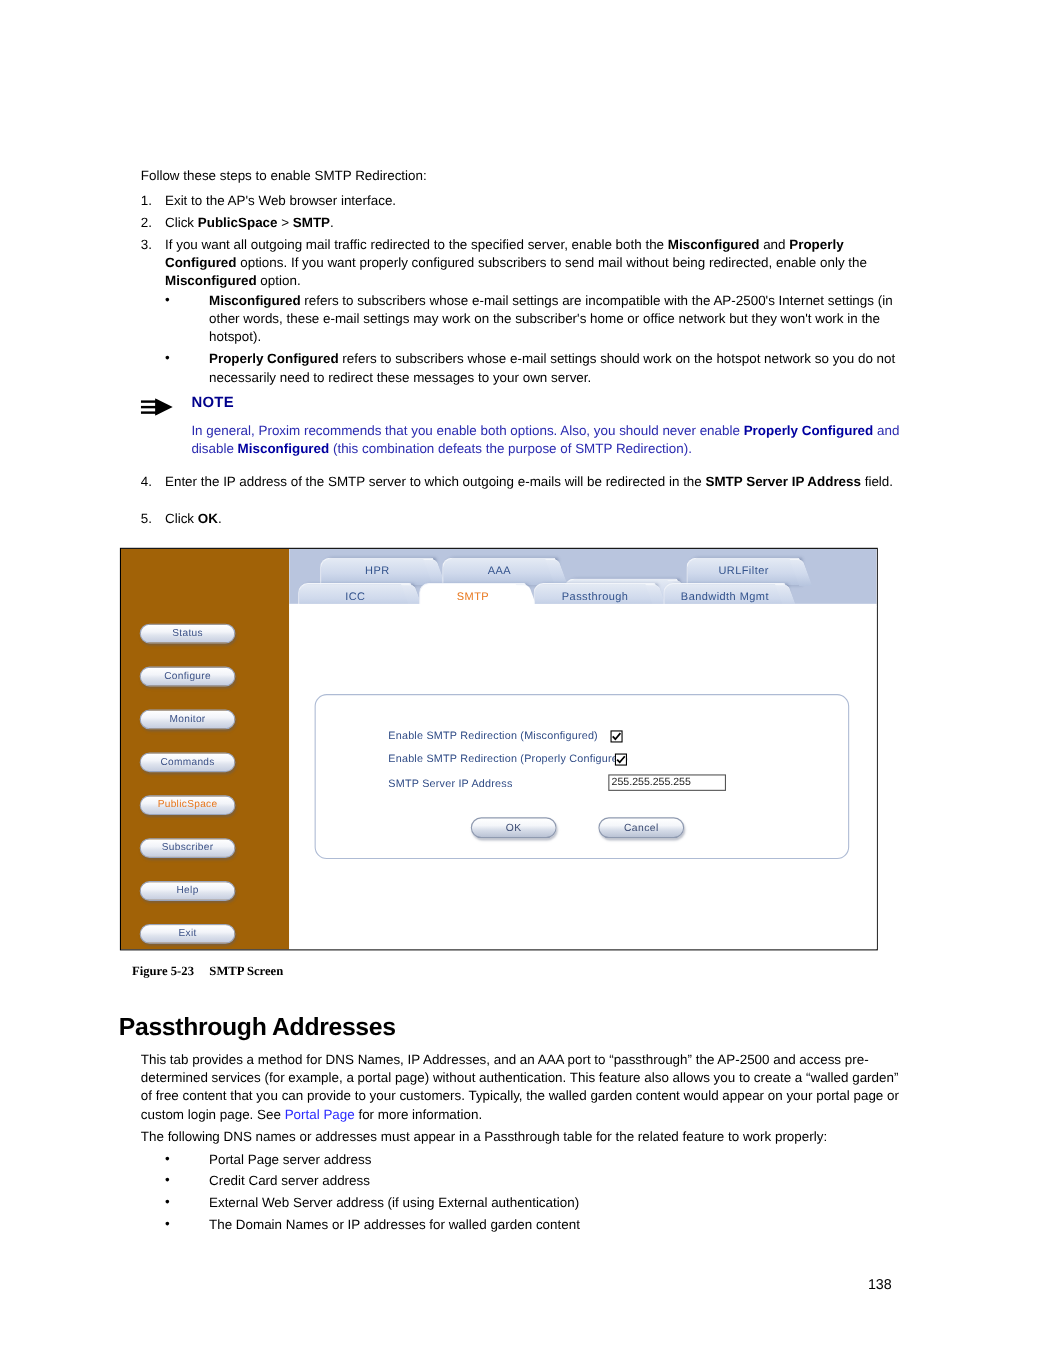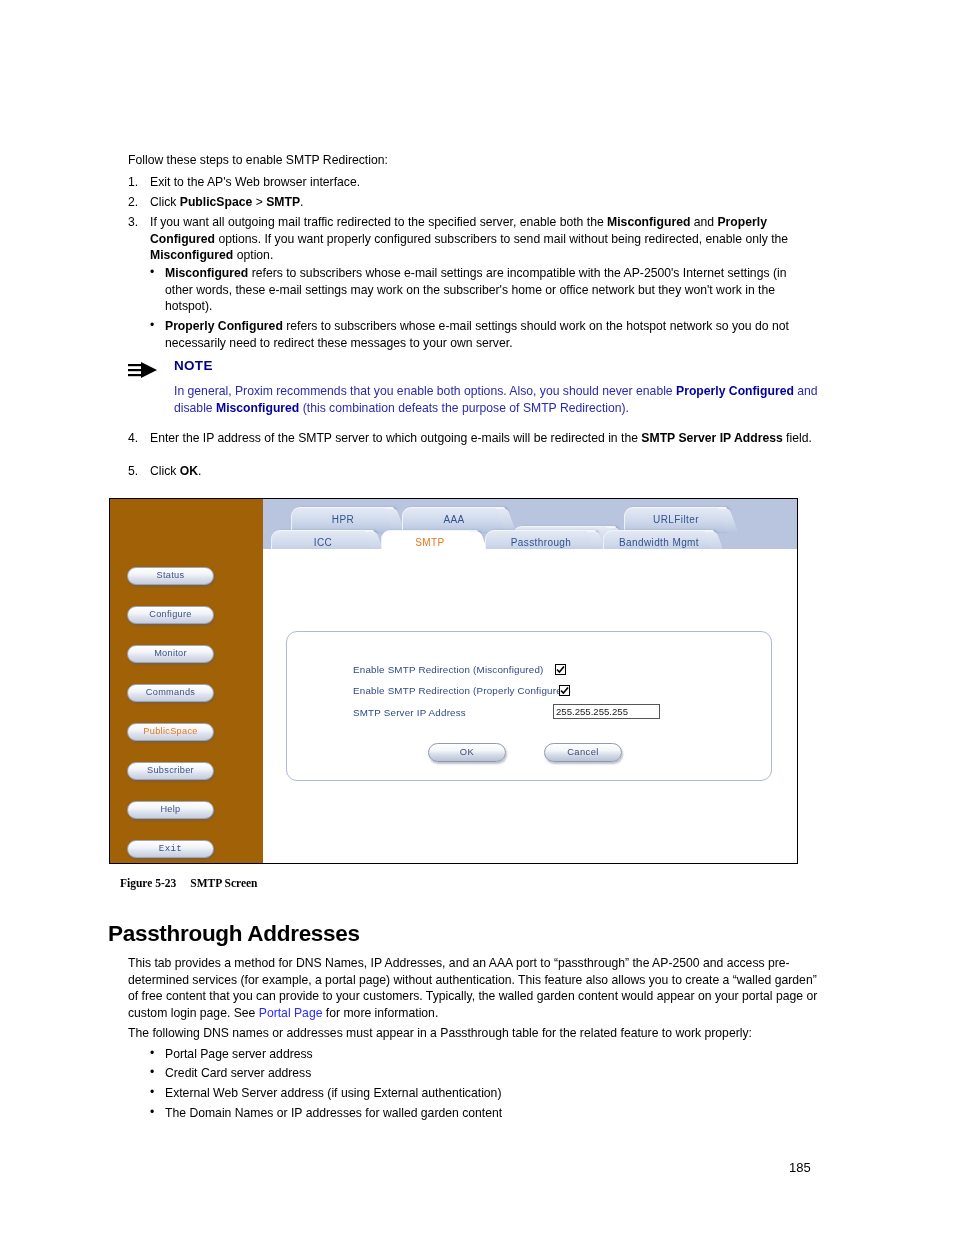--- a/index.html
+++ b/index.html
@@ -110,21 +110,21 @@
     line-height: 16.6px;
   }
   .bullet-dot {
     position: absolute;
     left: 0;
     top: -1px;
     width: 12px;
   }
   .bullet-text {
     display: block;
-    margin-left: 15px;
+    margin-left: 40px;
   }
   b { font-weight: bold; }
 
   
   #note-block {
     position: absolute;
     left: 128px;
     top: 358px;
     width: 700px;
   }
@@ -425,21 +425,21 @@
 <div id="figure">
 
   <div id="fig-sidebar">
     <div class="sidebtn" style="top:68px;"><span>Status</span></div>
     <div class="sidebtn" style="top:107px;"><span>Configure</span></div>
     <div class="sidebtn" style="top:146px;"><span>Monitor</span></div>
     <div class="sidebtn" style="top:185px;"><span>Commands</span></div>
     <div class="sidebtn active" style="top:224px;"><span>PublicSpace</span></div>
     <div class="sidebtn" style="top:263px;"><span>Subscriber</span></div>
     <div class="sidebtn" style="top:302px;"><span>Help</span></div>
-    <div class="sidebtn" style="top:341px;font-family:Liberation Mono, monospace;"><span>Exit</span></div>
+    <div class="sidebtn" style="top:341px;"><span>Exit</span></div>
   </div>
 
   <div id="fig-tabsarea">
 
     <div id="tabstrip">
       <div class="tabrow row1">
         <div class="tab" style="left:28px;  width:102px;"><span>HPR</span><span class="tab-skew"></span></div>
         <div class="tab" style="left:139px; width:102px;"><span>AAA</span><span class="tab-skew"></span></div>
         <div class="tab" style="left:250px; width:102px;margin-top:19px;"><span>Logging</span><span class="tab-skew"></span></div>
         <div class="tab" style="left:361px; width:102px;"><span>URLFilter</span><span class="tab-skew"></span></div>
@@ -512,13 +512,13 @@
 </div>
 <div class="bullet-item" style="left:150px; top:1085px; width:660px;">
   <span class="bullet-dot">•</span>
   <span class="bullet-text">External Web Server address (if using External authentication)</span>
 </div>
 <div class="bullet-item" style="left:150px; top:1105px; width:660px;">
   <span class="bullet-dot">•</span>
   <span class="bullet-text">The Domain Names or IP addresses for walled garden content</span>
 </div>
 
-<div id="page-number">185</div>
+<div id="page-number">138</div>
 
 </body></html>

